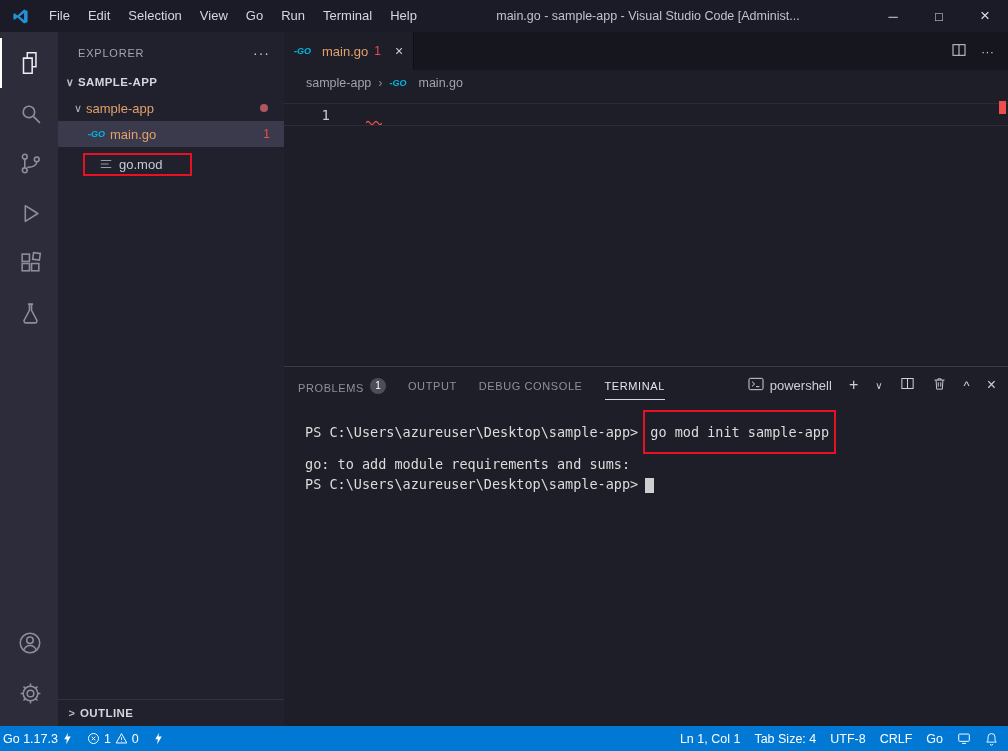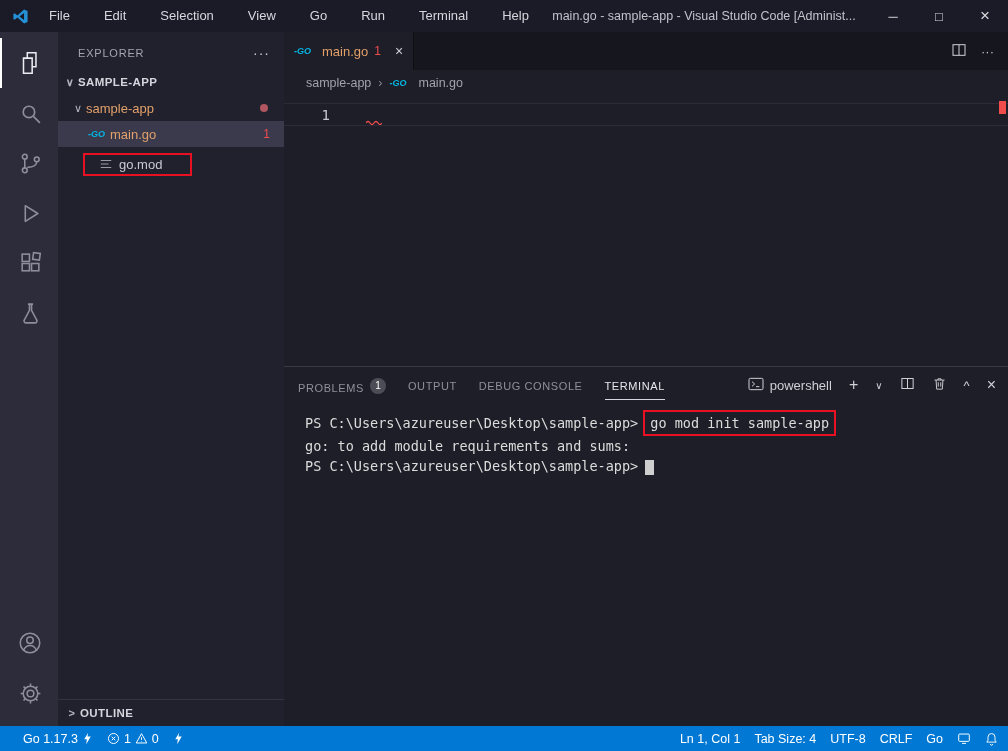--- a/index.html
+++ b/index.html
@@ -9,21 +9,21 @@
     --border:#33333f; --sel:#3a3a4c;
   }
   *{box-sizing:border-box; margin:0; padding:0;}
   body{width:1008px;height:751px;overflow:hidden;background:var(--editor);
        font-family:"Liberation Sans",sans-serif;color:var(--text);font-size:13px;}
   .window{display:flex;flex-direction:column;width:1008px;height:751px;}
 
   
   .titlebar{height:32px;background:var(--titlebar);display:flex;align-items:center;flex:none;}
   .logo{width:40px;display:flex;justify-content:center;}
-  .menubar{display:flex;gap:16px;}
+  .menubar{display:flex;}
   .menu-item{padding:0 9px;line-height:32px;color:#d6d6dd;cursor:default;}
   .window-title{flex:1;text-align:center;color:#c2c2cb;font-size:12.5px;
        white-space:nowrap;overflow:hidden;}
   .window-controls{display:flex;height:32px;}
   .wc{width:46px;display:flex;align-items:center;justify-content:center;color:#d8d8dd;font-size:13px;}
 
   
   .main{flex:1;display:flex;min-height:0;}
   .activitybar{width:58px;background:var(--activity);display:flex;flex-direction:column;align-items:stretch;padding-top:6px;flex:none;}
   .ab-icon{height:50px;display:flex;align-items:center;justify-content:center;color:#8f8f9c;border-left:2px solid transparent;}
@@ -77,21 +77,21 @@
   .ptab{font-size:11px;letter-spacing:.6px;color:#90909b;display:flex;align-items:flex-end;gap:6px;
        padding:9px 0 7px;border-bottom:1px solid transparent;}
   .ptab.active{color:#e6e6ec;border-bottom:1px solid #d7d7dd;}
   .pbadge{background:#4d4d57;color:#fff;font-size:10px;width:16px;height:16px;border-radius:50%;
        display:flex;align-items:center;justify-content:center;letter-spacing:0;}
   .panel-actions{margin-left:auto;display:flex;align-items:center;gap:17px;color:#cfcfd6;font-size:13px;}
   .ps-sel{display:flex;align-items:center;gap:6px;}
   .terminal{flex:1;padding:7px 0 0 21px;overflow:hidden;}
   .tline{white-space:pre;font-family:"DejaVu Sans Mono",monospace;font-size:13.5px;
        line-height:20px;color:#dcdcdc;}
-  .cmdbox{display:inline-block;border:2px solid var(--annot);padding:3px 5px;margin-left:5px;line-height:16px;}
+  .cmdbox{display:inline-block;border:2px solid var(--annot);padding:12px 5px;margin-left:5px;line-height:16px;}
   .cursor{display:inline-block;width:9px;height:15px;background:#cfcfcf;margin-left:7px;vertical-align:middle;}
 
   
   .statusbar{height:25px;background:var(--statusbar);display:flex;align-items:center;
        justify-content:space-between;color:#fff;font-size:12.5px;flex:none;}
   .sb-group{display:flex;align-items:center;height:100%;}
   .sb-item{display:flex;align-items:center;gap:4px;padding:0 7px;height:100%;}
   .sb-item svg{display:block;}
   svg{flex:none;}
 </style>
@@ -297,21 +297,21 @@
           <div class="tline"><span>PS C:\Users\azureuser\Desktop\sample-app&gt;</span><span class="cmdbox"><span>go mod init sample-app</span></span></div>
           <div class="tline">go: to add module requirements and sums:</div>
           <div class="tline"><span>PS C:\Users\azureuser\Desktop\sample-app&gt;</span><span class="cursor"></span></div>
         </div>
       </div>
     </div>
   </div>
 
   <div class="statusbar">
     <div class="sb-group">
-      <span class="sb-item" style="padding-left:23px;">
+      <span class="sb-item" style="padding-left:3px;">
         <span>Go 1.17.3</span>
         <svg width="11" height="13" viewBox="0 0 14 20">
             <path d="M8 1 2 11h4l-1 8 7-12H7z" fill="#fff"></path>
           </svg>
       </span>
       <span class="sb-item">
         <svg width="13" height="13" viewBox="0 0 16 16" fill="none" stroke="#fff" stroke-width="1.2">
             <circle cx="8" cy="8" r="6.2"></circle>
             <path d="M5.8 5.8l4.4 4.4M10.2 5.8l-4.4 4.4"></path>
           </svg>

